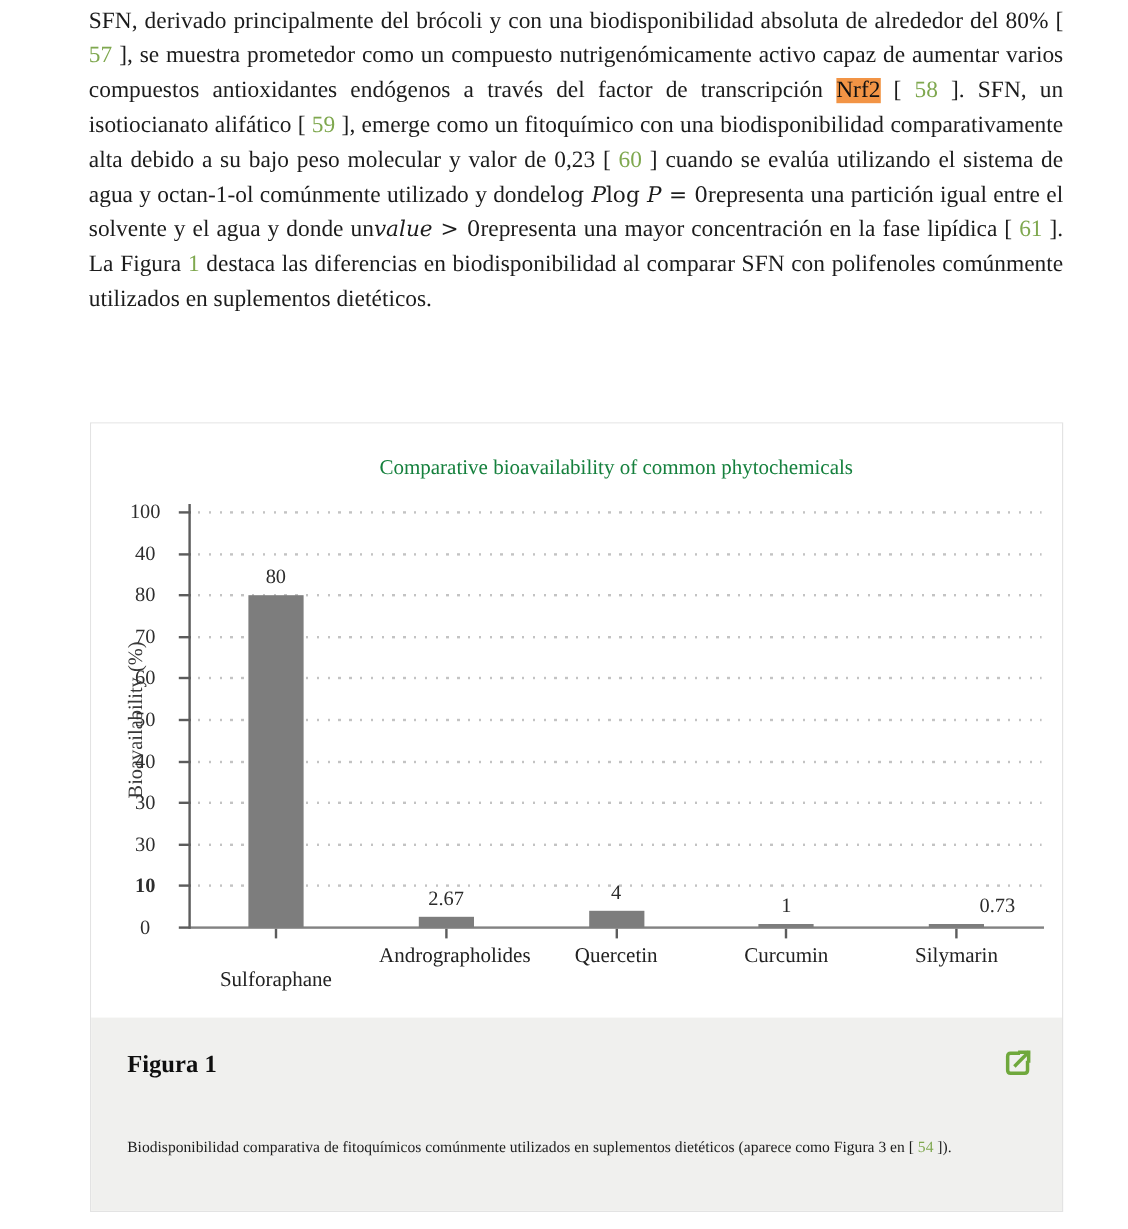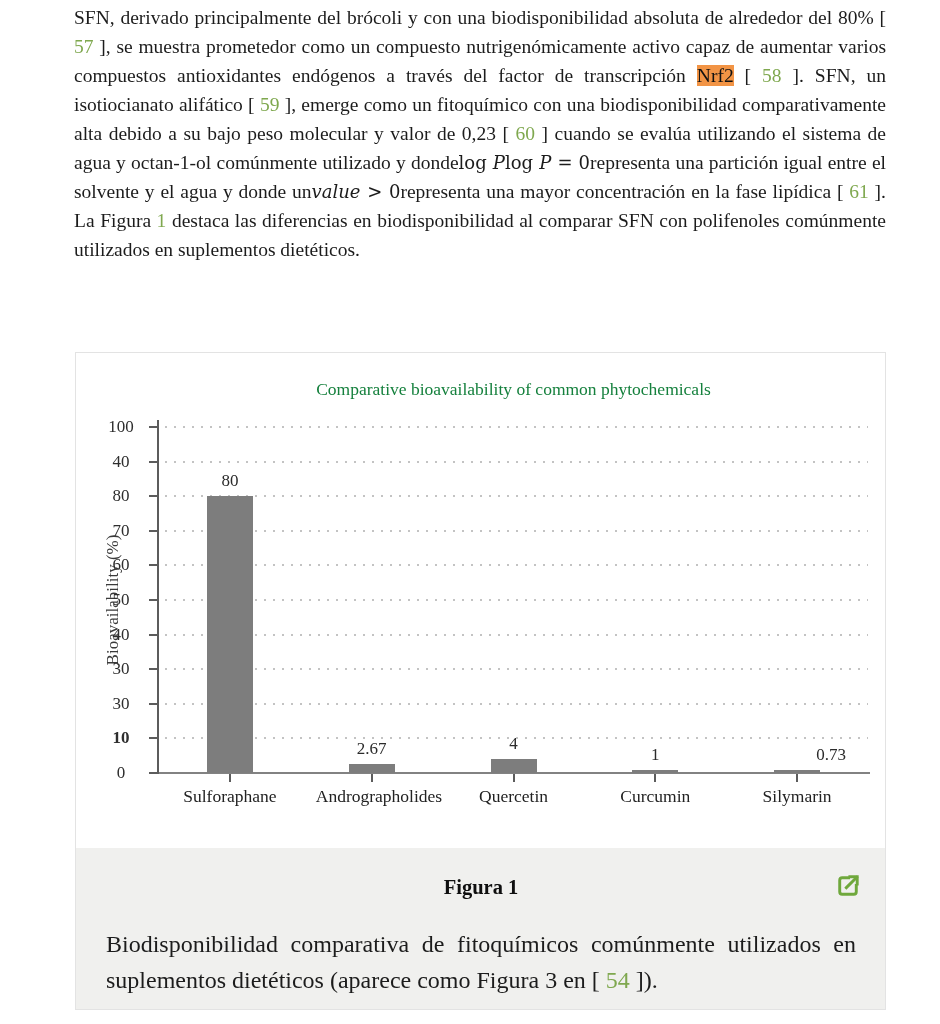--- a/index.html
+++ b/index.html
@@ -54,27 +54,27 @@
   .xtick-mark { position:absolute; bottom:-9px; width:2px; height:8px; background:#5c5c5c; }
   .category-label {
     position:absolute; top:359px; transform:translateX(-50%);
     font-size:17.5px; color:#222; white-space:nowrap;
   }
   
   .caption-section {
     position:relative; background:#f0f0ee; height:161px;
     padding:28px 29px 0 30px;
   }
-  .figure-heading { font-size:20.5px; font-weight:bold; color:#0f0f0f;text-align:center; }
+  .figure-heading { font-size:20.5px; font-weight:bold; color:#0f0f0f; }
   .external-link-btn {
     position:absolute; top:24px; right:23px; width:28px; height:28px;
     cursor:pointer; background:none; border:none; padding:0;
   }
   .caption-text {
-    margin-top:27px; font-size:24px; line-height:36px;
+    margin-top:45px; font-size:13px; line-height:23px;
     text-align:justify; color:#1c1c1c;
   }
 </style>
 </head>
 <body>
 
 <p class="paragraph"><span class="seg-plain">SFN, derivado principalmente del brócoli y con una biodisponibilidad absoluta de alrededor del 80% [ </span><span class="seg-link">57</span><span class="seg-plain"> ], se muestra prometedor como un compuesto nutrigenómicamente activo capaz de aumentar varios compuestos antioxidantes endógenos a través del factor de transcripción </span><span class="seg-highlight">Nrf2</span><span class="seg-plain"> [ </span><span class="seg-link">58</span><span class="seg-plain"> ]. SFN, un isotiocianato alifático [ </span><span class="seg-link">59</span><span class="seg-plain"> ], emerge como un fitoquímico con una biodisponibilidad comparativamente alta debido a su bajo peso molecular y valor de 0,23 [ </span><span class="seg-link">60</span><span class="seg-plain"> ] cuando se evalúa utilizando el sistema de agua y octan-1-ol comúnmente utilizado y donde</span><span class="seg-math">log </span><span class="seg-mathvar">P</span><span class="seg-math">log </span><span class="seg-mathvar">P</span><span class="seg-math"> = 0</span><span class="seg-plain">representa una partición igual entre el solvente y el agua y donde un</span><span class="seg-mathvar">value</span><span class="seg-math"> &gt; 0</span><span class="seg-plain">representa una mayor concentración en la fase lipídica [ </span><span class="seg-link">61</span><span class="seg-plain"> ]. La Figura </span><span class="seg-link">1</span><span class="seg-plain"> destaca las diferencias en biodisponibilidad al comparar SFN con polifenoles comúnmente utilizados en suplementos dietéticos.</span></p>
 
 <div class="figure-widget">
   <div class="chart-section">
@@ -111,21 +111,21 @@
         <div class="ytick-label" style="top: 69.2px;">80</div>
         <div class="gridline" style="top: 33.6px;"></div>
         <div class="ytick-mark" style="top: 33.6px;"></div>
         <div class="ytick-label" style="top: 34.6px;">40</div>
         <div class="gridline" style="top: -1px;"></div>
         <div class="ytick-mark" style="top: -1px;"></div>
         <div class="ytick-label" style="top: 0px;">100</div>
         <div class="bar" style="left: 47.9px; height: 276.8px; background: rgb(125, 125, 125);"></div>
         <div class="bar-value" style="left: 70.9px; bottom: 281.8px;">80</div>
         <div class="xtick-mark" style="left: 69.9px;"></div>
-        <div class="category-label" style="left: 70.9px;">Sulforaphane</div>
+        <div class="category-label" style="left: 70.9px; margin-top: 20px;">Sulforaphane</div>
         <div class="bar" style="left: 189.7px; height: 9.2382px; background: rgb(125, 125, 125);"></div>
         <div class="bar-value" style="left: 212.7px; bottom: 14.2382px;">2.67</div>
         <div class="xtick-mark" style="left: 211.7px;"></div>
         <div class="category-label" style="left: 220px;">Andrographolides</div>
         <div class="bar" style="left: 331.5px; height: 13.84px; background: rgb(125, 125, 125);"></div>
         <div class="bar-value" style="left: 354.5px; bottom: 18.84px;">4</div>
         <div class="xtick-mark" style="left: 353.5px;"></div>
         <div class="category-label" style="left: 354.5px;">Quercetin</div>
         <div class="bar" style="left: 473.3px; height: 3.46px; background: rgb(125, 125, 125);"></div>
         <div class="bar-value" style="left: 496.3px; bottom: 8.46px;">1</div>

